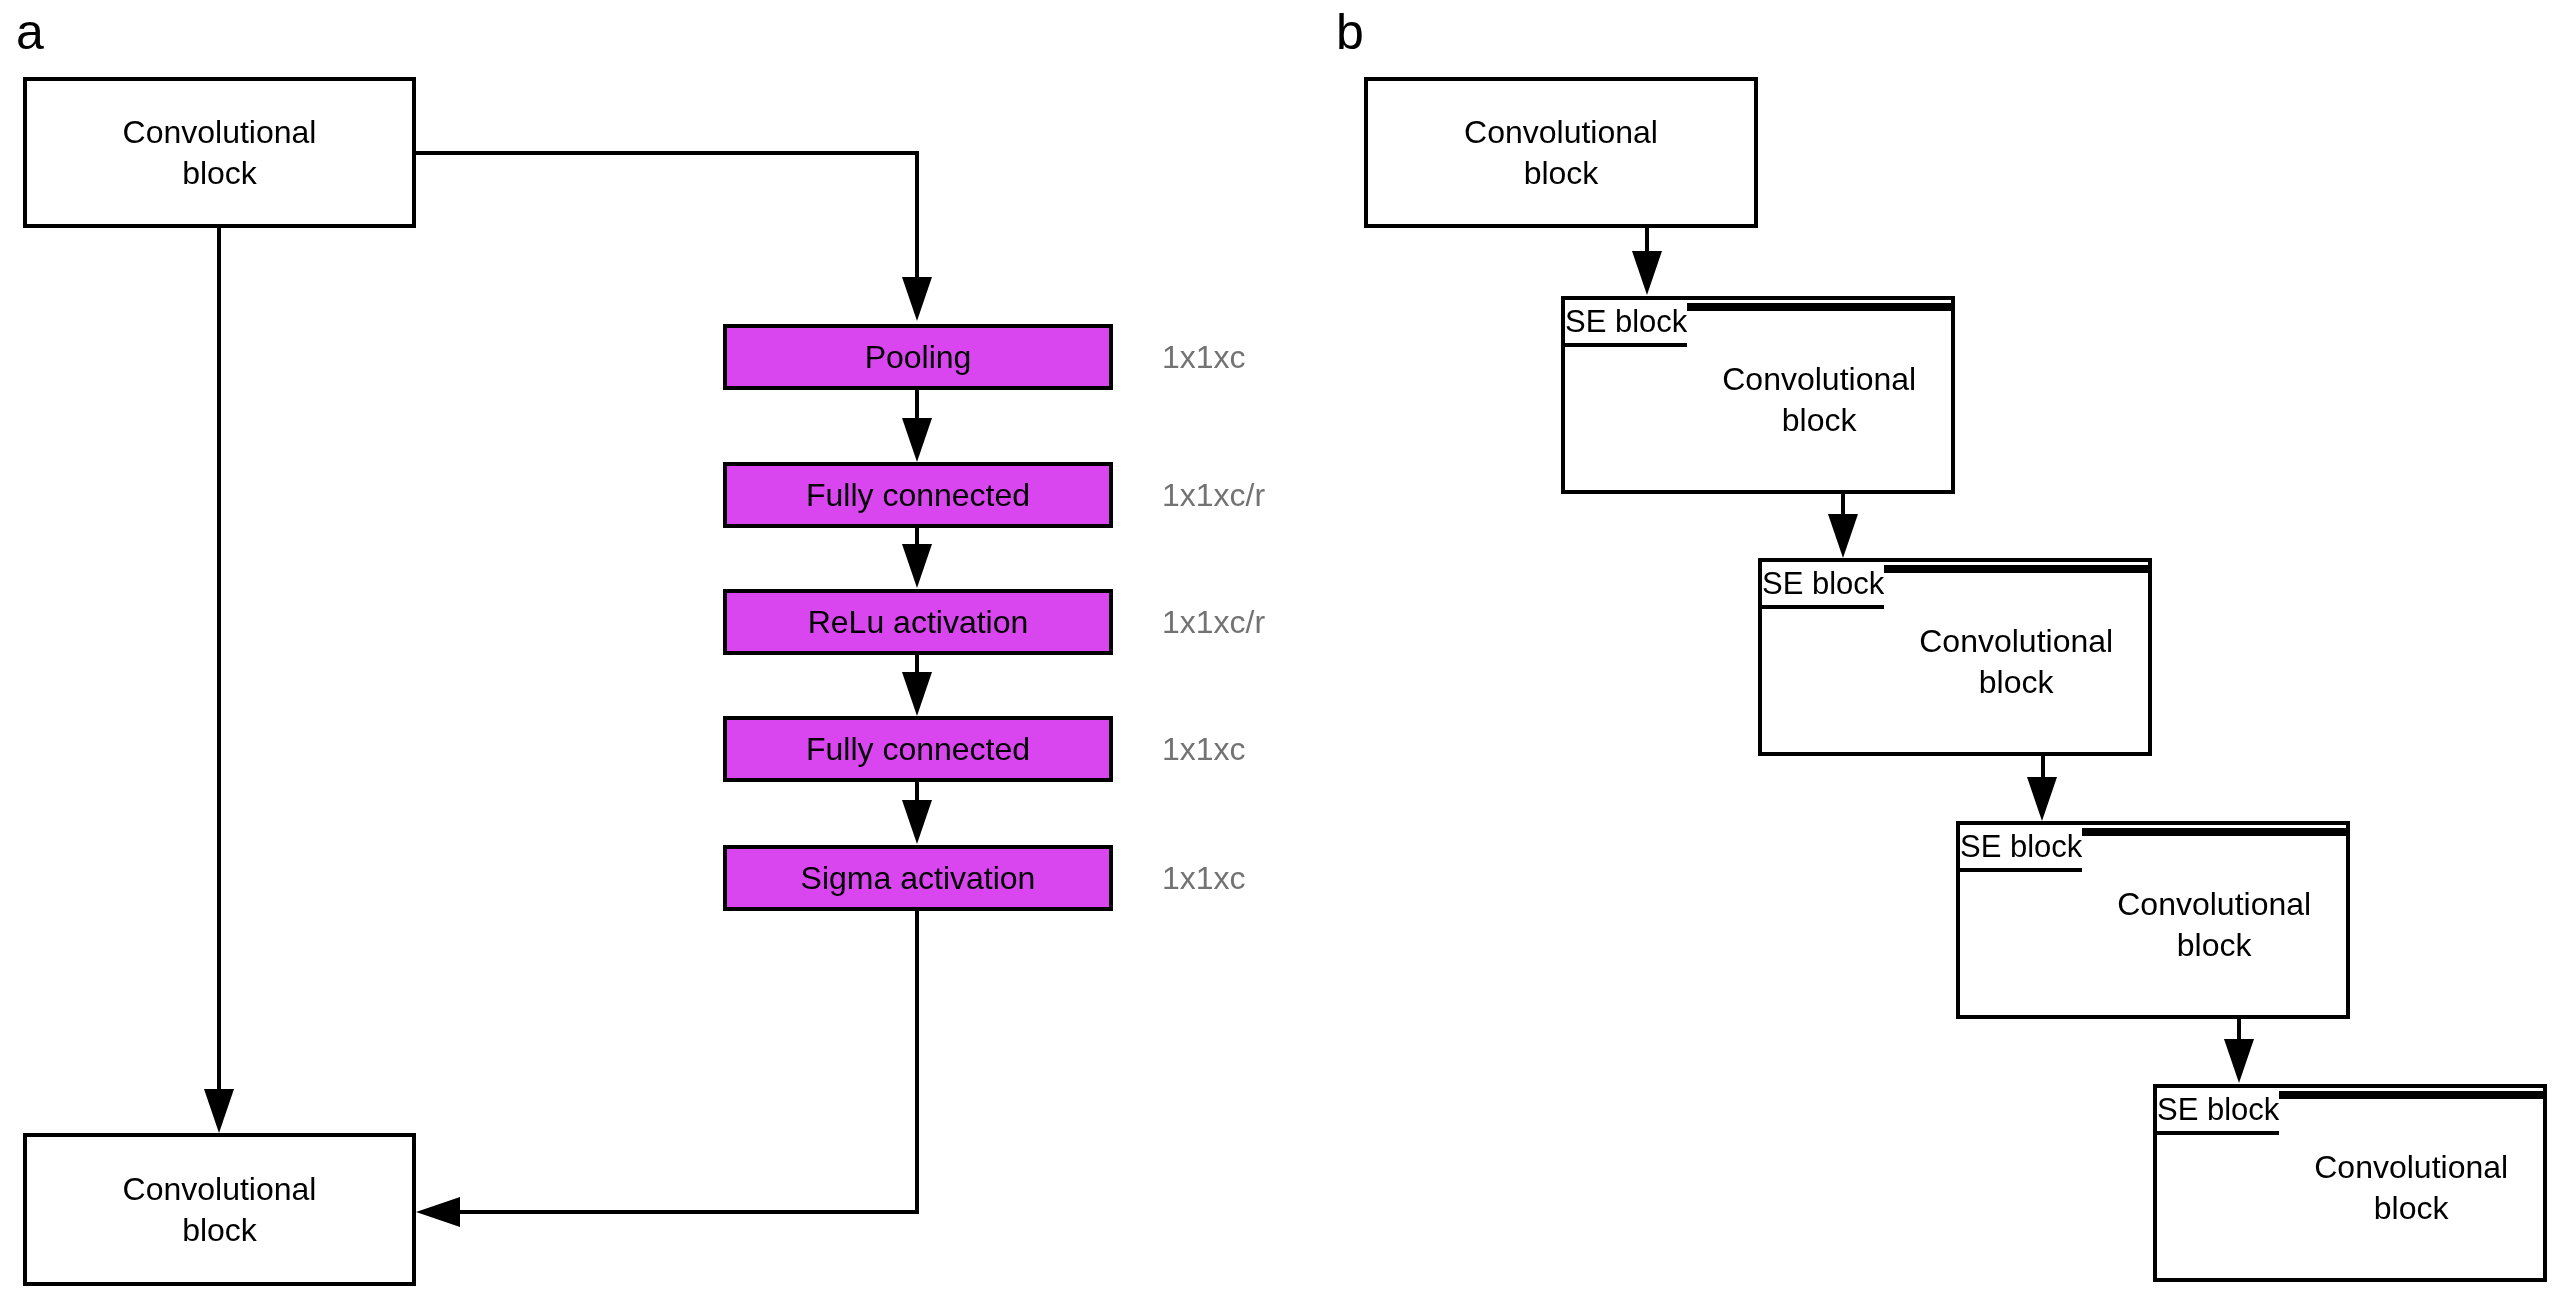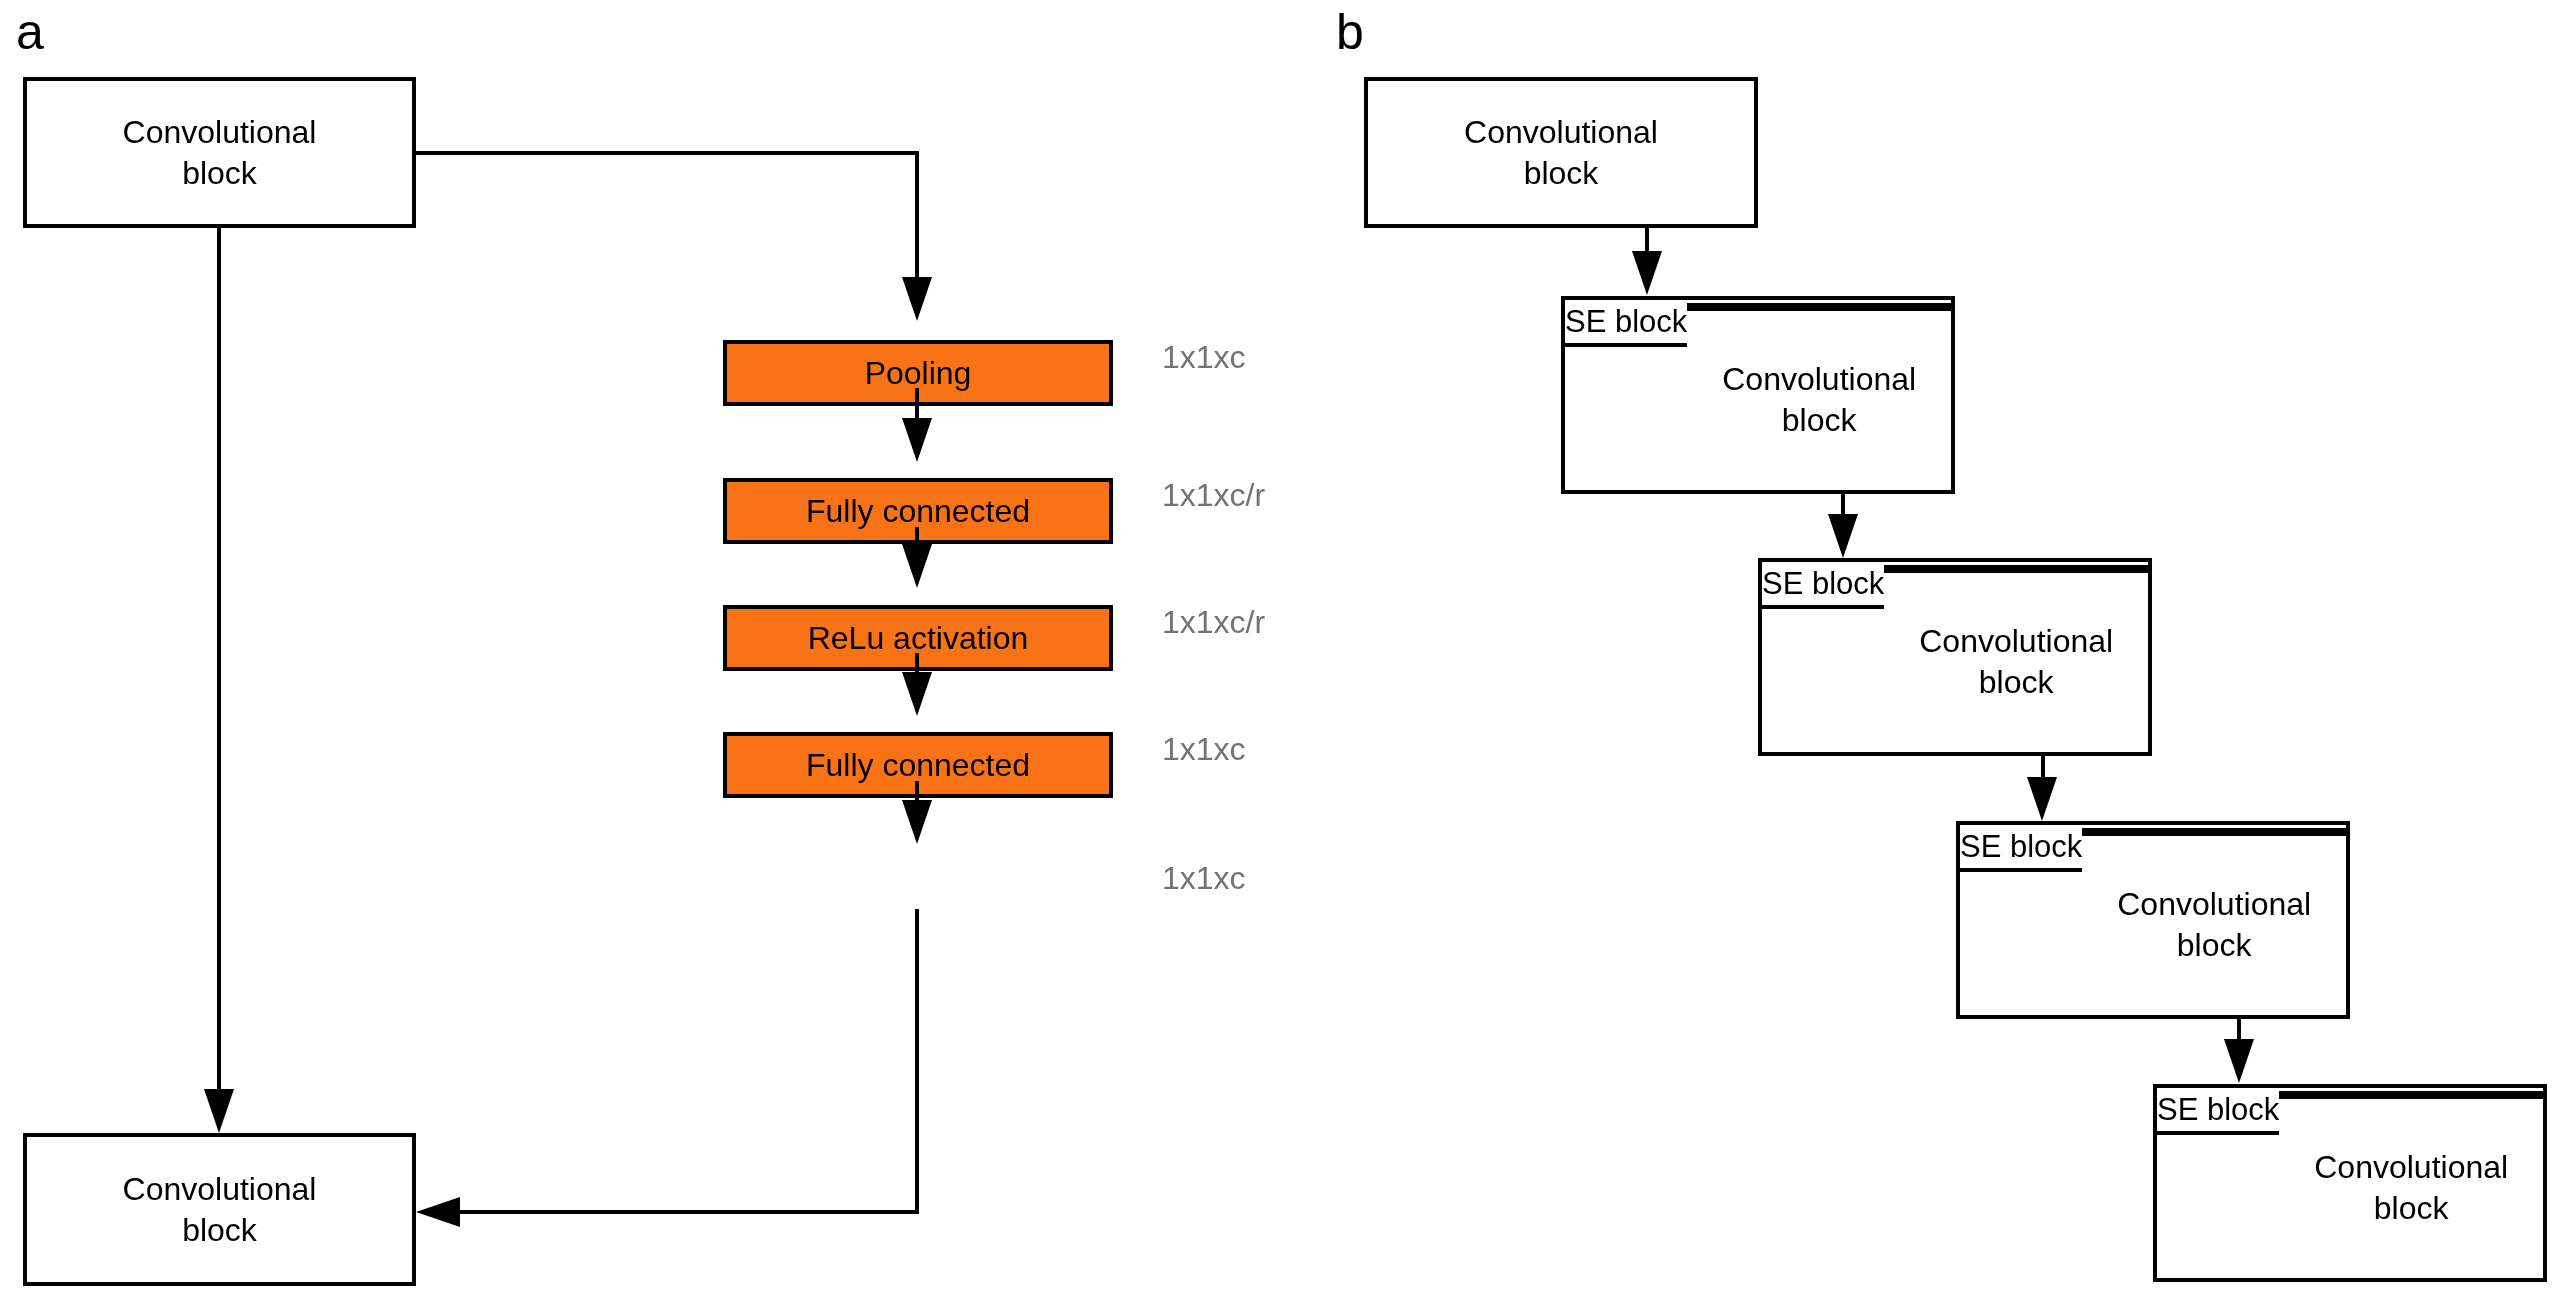--- a/index.html
+++ b/index.html
@@ -42,27 +42,26 @@
   .block .txt.wrap2 {
     display: block;
     width: 249px;
     margin: 0 auto;
   }
   .pipe {
     position: absolute;
     left: 723px;
     width: 390px;
     height: 66px;
-    background: #f97316;
+    background: #d946ef;
     border: 4px solid #000;
     display: flex;
     align-items: center;
     justify-content: center;
     box-sizing: border-box;
-    margin-top: 16px;
   }
   .pipe .txt {
     font-size: 32px;
     line-height: 1;
     color: #000;
   }
   .dim-label {
     position: absolute;
     left: 1162px;
     width: 175px;
@@ -160,20 +159,23 @@
   <div class="pipe" style="top:589px;">
     <span class="txt">ReLu activation</span>
   </div>
   <div class="dim-label" style="top:589px;">1x1xc/r</div>
 
   <div class="pipe" style="top:716px;">
     <span class="txt">Fully connected</span>
   </div>
   <div class="dim-label" style="top:716px;">1x1xc</div>
 
+  <div class="pipe" style="top:845px;">
+    <span class="txt">Sigma activation</span>
+  </div>
   <div class="dim-label" style="top:845px;">1x1xc</div>
 
   <div class="line" style="left:915px; top:388px; width:4px; height:32px;"></div>
   <div class="arrow-down" style="left:902px; top:418px;"></div>
 
   <div class="line" style="left:915px; top:527px; width:4px; height:20px;"></div>
   <div class="arrow-down" style="left:902px; top:544px;"></div>
 
   <div class="line" style="left:915px; top:653px; width:4px; height:21.5px;"></div>
   <div class="arrow-down" style="left:902px; top:672px;"></div>

